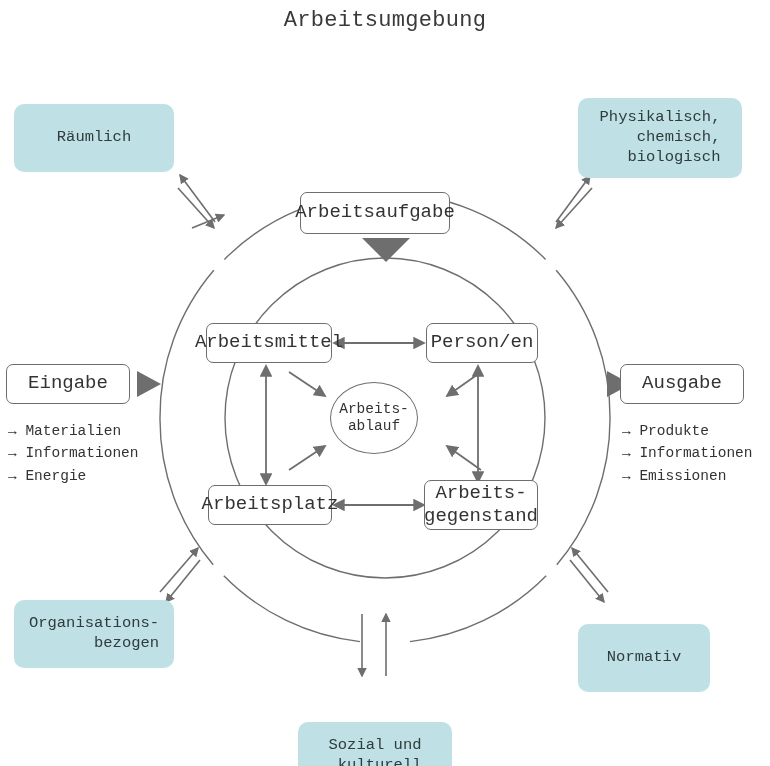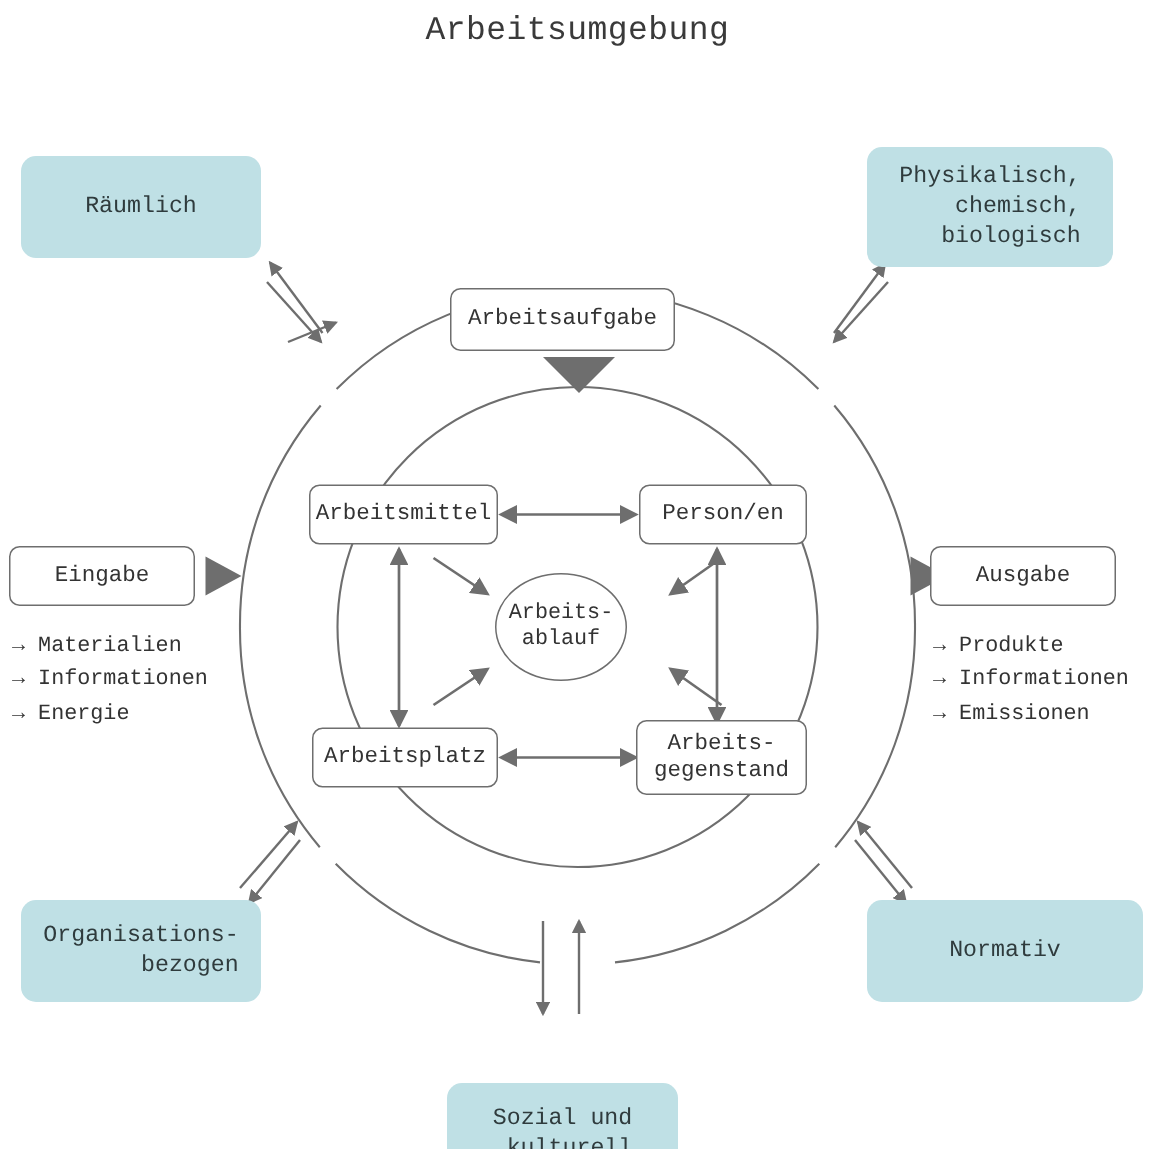--- a/index.html
+++ b/index.html
@@ -55,21 +55,21 @@
   }
   .node-box {
     position: absolute;
     background: #ffffff;
     border: 1px solid #6e6e6e;
     border-radius: 7px;
     display: flex;
     align-items: center;
     justify-content: center;
     text-align: center;
-    font-size: 15px;
+    font-size: 19px;
     color: #333333;
     line-height: 1.22;
     box-sizing: border-box;
     white-space: pre-line;
     padding: 18px 6px;
   }
   .node-circle {
     position: absolute;
     background: #ffffff;
     border: 1px solid #6e6e6e;
@@ -178,21 +178,21 @@
 
   <div class="env-box" style="left:14px; top:104px; width:160px; height:68px;">Räumlich</div>
 
   <div class="env-box" style="left:578px; top:98px; width:164px; height:80px;">Physikalisch,
 chemisch,
 biologisch</div>
 
   <div class="env-box" style="left:14px; top:600px; width:160px; height:68px;">Organisations-
 bezogen</div>
 
-  <div class="env-box" style="left:578px; top:600px; width:184px; height:68px;">Normativ</div>
+  <div class="env-box" style="left:578px; top:624px; width:132px; height:68px;">Normativ</div>
 
   <div class="env-box" style="left:298px; top:694px; width:154px; height:68px;margin-top:28px;">Sozial und
 kulturell</div>
 
   <div class="node-box" style="left:6px; top:364px; width:124px; height:40px;">Eingabe</div>
   <div class="io-list left" style="left:8px; top:420px; width:150px;">→ Materialien
 → Informationen
 → Energie</div>
 
   <div class="node-box" style="left:620px; top:364px; width:124px; height:40px;">Ausgabe</div>

